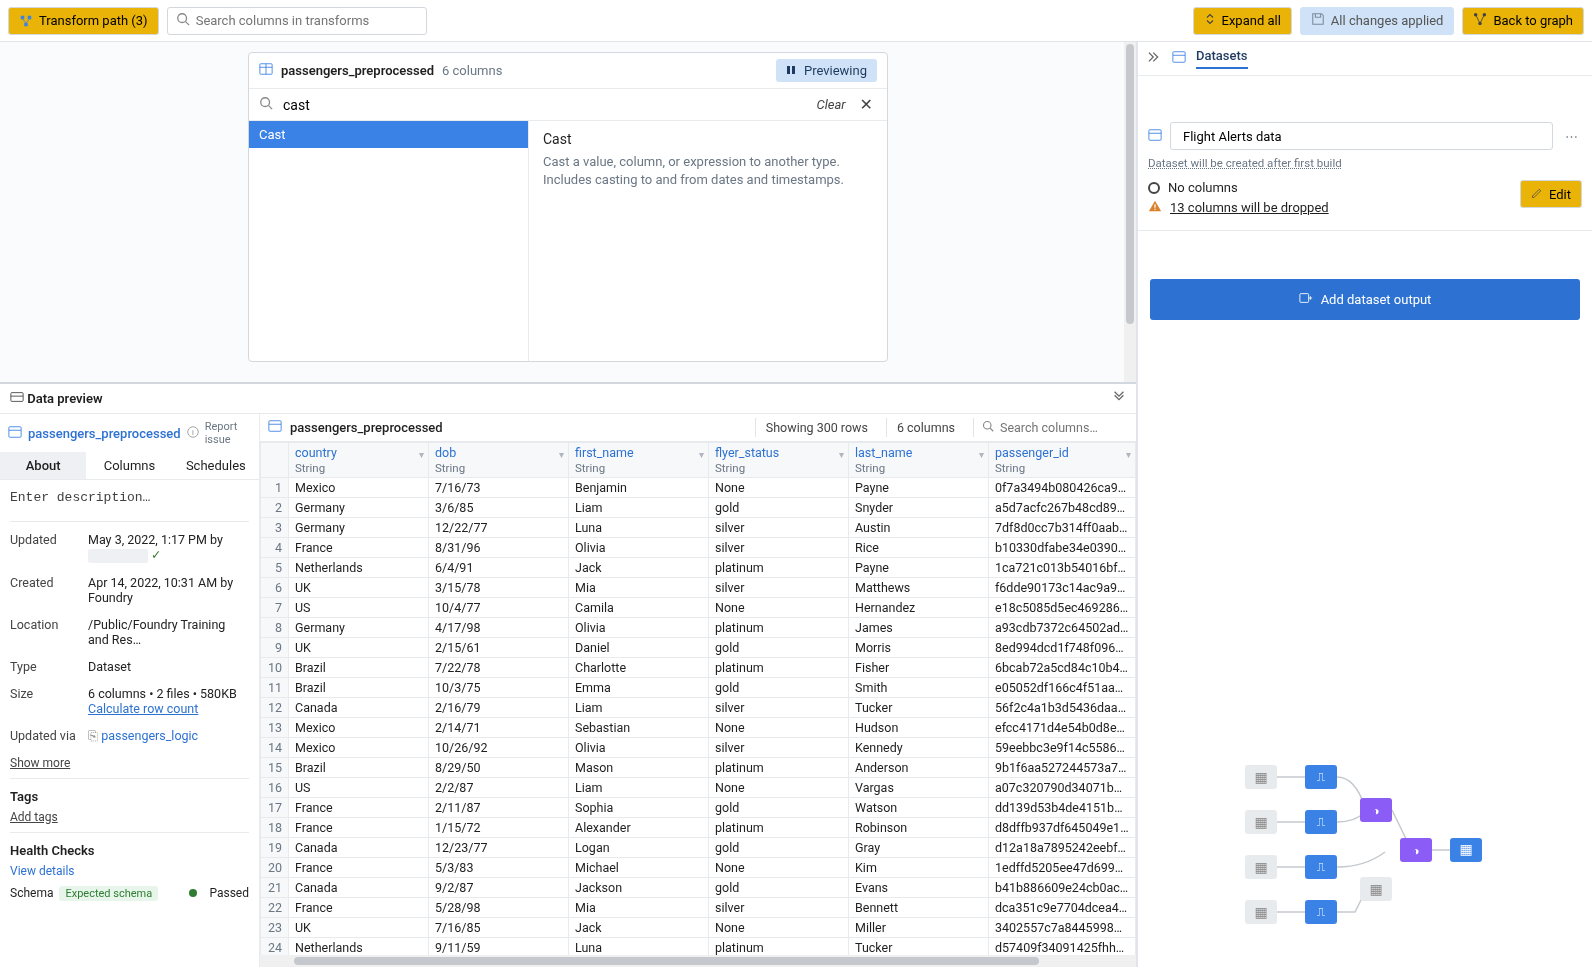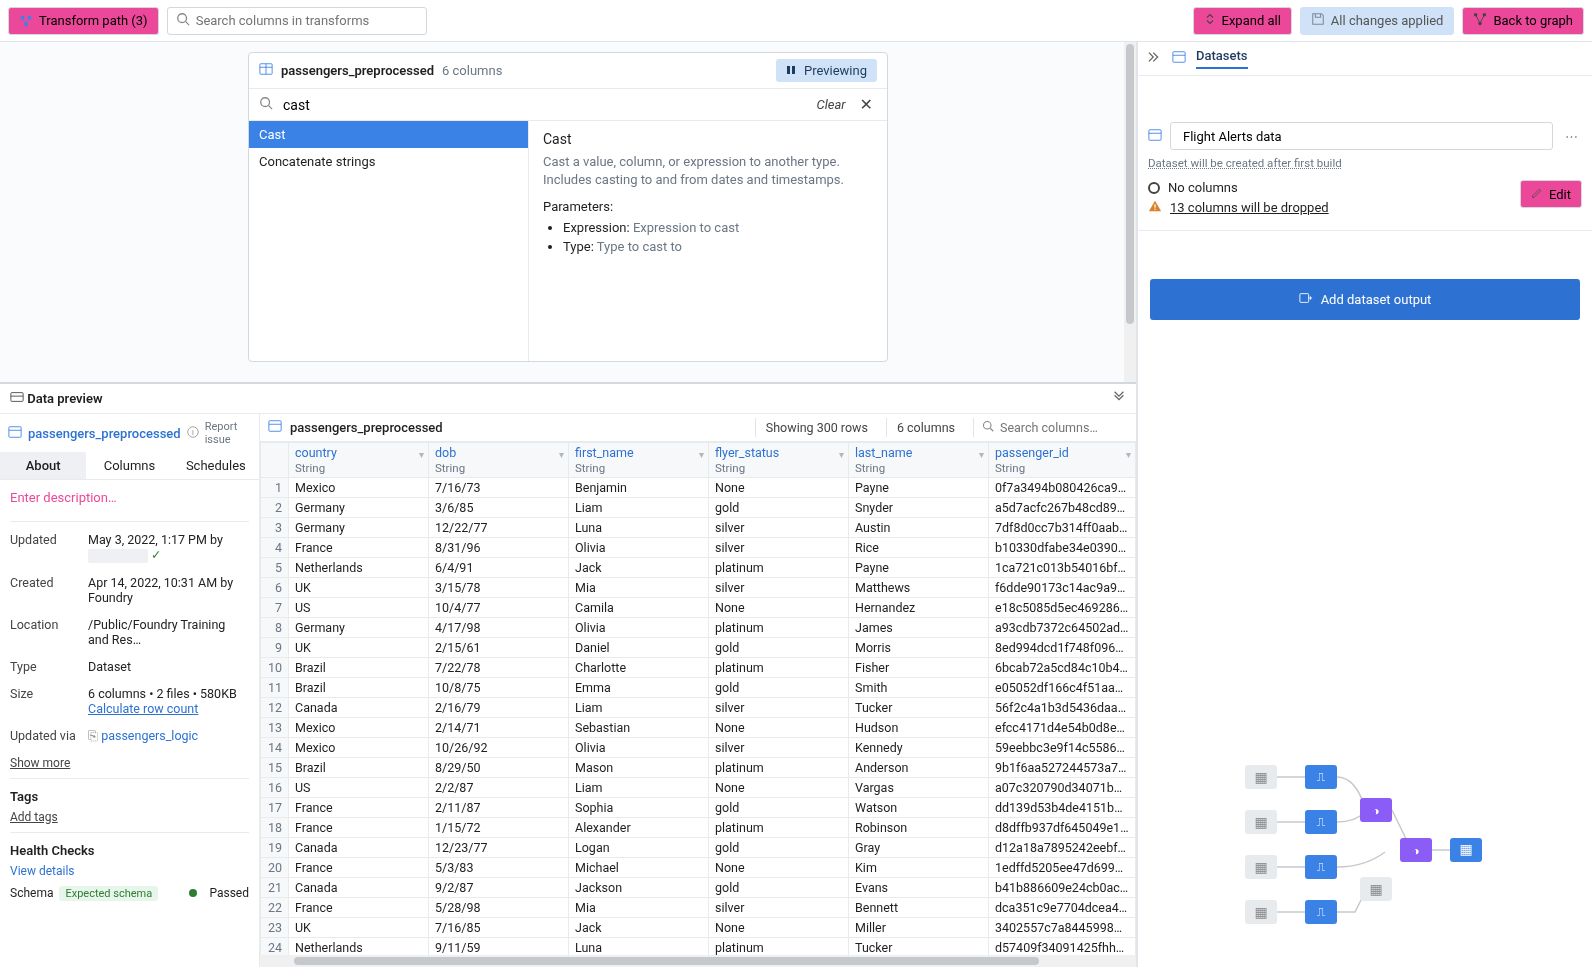--- a/index.html
+++ b/index.html
@@ -1,19 +1,19 @@
 <!DOCTYPE html>
 <html><head>
 <meta charset="utf-8">
 <style>
 * { box-sizing: border-box; margin: 0; padding: 0; font-family: -apple-system, BlinkMacSystemFont, "Segoe UI", Roboto, sans-serif; }
 body { background: #fff; font-size: 13px; color: #1f1f1f; overflow: hidden; width: 1592px; height: 967px; }
 
 .topbar { display: flex; align-items: center; gap: 8px; padding: 6px 8px; border-bottom: 1px solid #e1e5ea; height: 42px; }
-.btn { display: inline-flex; align-items: center; gap: 6px; border: 1px solid #d3d8de; background: #ec4899; padding: 4px 10px; border-radius: 3px; cursor: pointer; font-size: 13px; height: 28px; }
+.btn { display: inline-flex; align-items: center; gap: 6px; border: 1px solid #d3d8de; background: #eab308; padding: 4px 10px; border-radius: 3px; cursor: pointer; font-size: 13px; height: 28px; }
 .btn-blue-light { background: #cfe2f7; border-color: #cfe2f7; color: #555; }
 .search-box { flex: 0 0 260px; display: flex; align-items: center; gap: 6px; border: 1px solid #d3d8de; padding: 4px 8px; border-radius: 3px; height: 28px; }
 .search-box input { border: none; outline: none; flex: 1; font-size: 13px; }
 .spacer { flex: 1; }
 .icon { display: inline-block; width: 14px; height: 14px; }
 
 .main { display: flex; height: calc(100% - 42px); }
 .left-col { flex: 1; display: flex; flex-direction: column; border-right: 2px solid #e1e5ea; position: relative; }
 .right-col { width: 454px; display: flex; flex-direction: column; gap: 36px; }
 
@@ -53,21 +53,21 @@
 .meta-panel { width: 260px; border-right: 1px solid #e8ebee; display: flex; flex-direction: column; overflow-y: auto; }
 .meta-top { display: flex; align-items: center; padding: 6px 8px; gap: 6px; }
 .meta-top .dsname { color: #2d72d2; font-weight: 500; flex: 1; }
 .report-issue { font-size: 11px; color: #6b7785; }
 
 .tab-row { display: flex; border-bottom: 1px solid #e8ebee; }
 .tab { flex: 1; text-align: center; padding: 6px; cursor: pointer; font-size: 13px; }
 .tab.active { background: #eef0f3; font-weight: 500; }
 
 .meta-content { padding: 10px; font-size: 13px; }
-.desc-placeholder { color: #ec4899; margin-bottom: 16px; }
+.desc-placeholder { color: #404040; margin-bottom: 16px; font-family: Liberation Mono, monospace; }
 .meta-row { display: flex; margin-bottom: 12px; font-size: 12.5px; }
 .meta-label { width: 78px; color: #444; }
 .meta-val { flex: 1; color: #222; }
 .link { color: #2d72d2; cursor: pointer; }
 .underline { text-decoration: underline; }
 hr.sep { border: none; border-top: 1px solid #e8ebee; margin: 8px 0 10px; }
 .pill { background: #e8f5ea; color: #2e7d32; border-radius: 3px; padding: 1px 6px; font-size: 11px; }
 .green-dot { width: 8px; height: 8px; border-radius: 50%; background: #2e7d32; display: inline-block; margin-right: 6px; }
 
 .table-panel { flex: 1; display: flex; flex-direction: column; overflow: hidden; }
@@ -198,32 +198,24 @@
                 <line x1="11" y1="11" x2="15" y2="15" stroke="#888" stroke-width="1.5"></line>
               </svg>
           </span>
           <input type="text" value="cast" style="">
           <span class="clear">Clear</span>
           <span class="close">✕</span>
         </div>
         <div class="dropdown">
           <div class="dd-left">
             <div class="dd-item selected">Cast</div>
-            <div class="dd-item">Concatenate strings</div>
           </div>
           <div class="dd-right">
             <h4>Cast</h4>
             <div class="dd-desc">Cast a value, column, or expression to another type. Includes casting to and from dates and timestamps.</div>
-            <div class="dd-params">
-              <div>Parameters:</div>
-              <ul>
-                <li><span>Expression:</span> <span class="muted">Expression to cast</span></li>
-                <li><span>Type:</span> <span class="muted">Type to cast to</span></li>
-              </ul>
-            </div>
           </div>
         </div>
       </div>
       <div class="vscroll">
           <div class="vscroll-thumb"></div>
         </div>
     </div>
 
     <div class="preview-header">
       <span>
@@ -449,21 +441,21 @@
                   <td>Brazil</td>
                   <td>7/22/78</td>
                   <td>Charlotte</td>
                   <td>platinum</td>
                   <td>Fisher</td>
                   <td>6bcab72a5cd84c10b4d885f3a</td>
                 </tr>
                 <tr>
                   <td class="rownum">11</td>
                   <td>Brazil</td>
-                  <td>10/8/75</td>
+                  <td>10/3/75</td>
                   <td>Emma</td>
                   <td>gold</td>
                   <td>Smith</td>
                   <td>e05052df166c4f51aa2d0c99d</td>
                 </tr>
                 <tr>
                   <td class="rownum">12</td>
                   <td>Canada</td>
                   <td>2/16/79</td>
                   <td>Liam</td>

